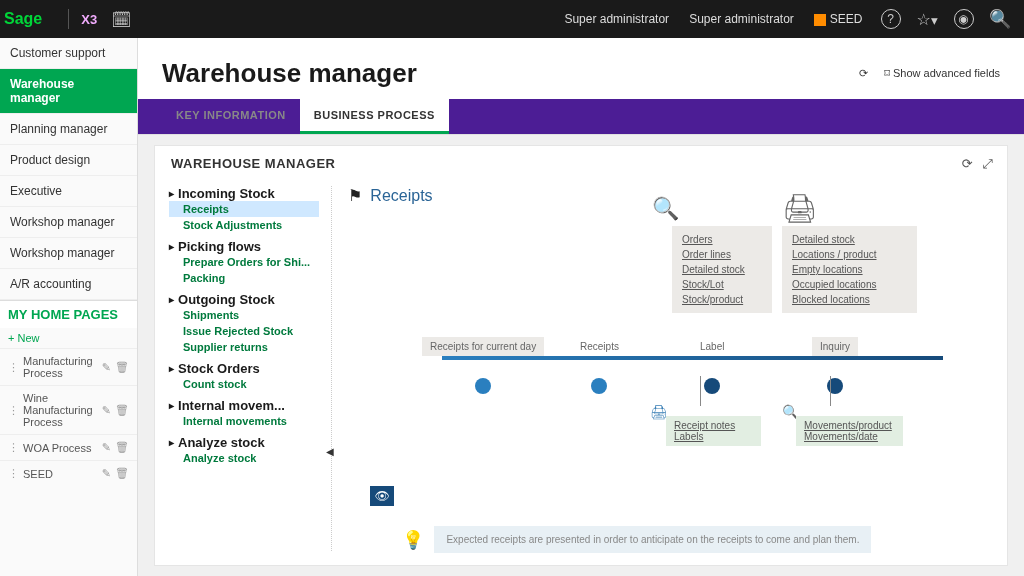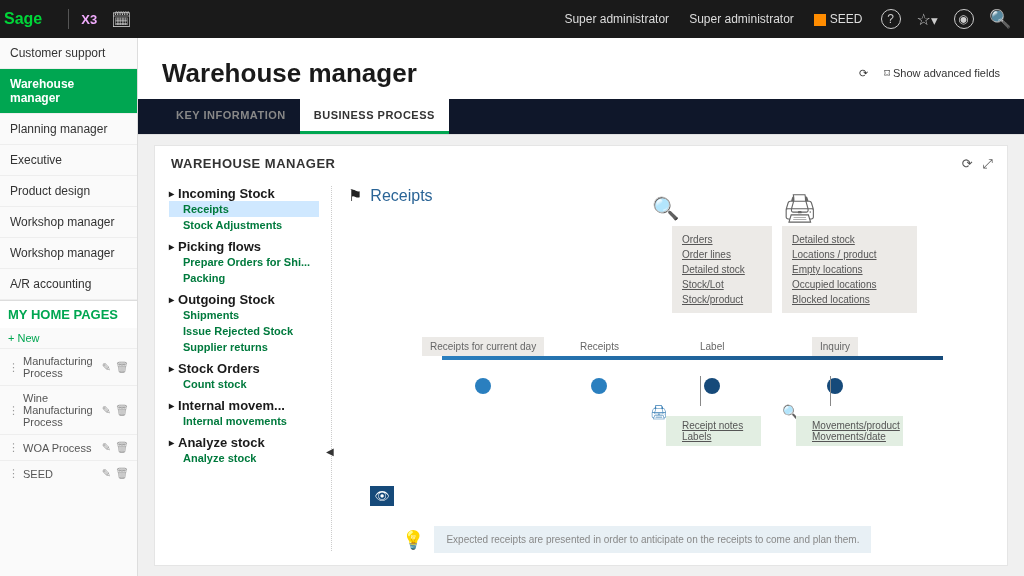--- a/index.html
+++ b/index.html
@@ -24,21 +24,21 @@
 .home-header { background: #fff; padding: 6px 8px; font-size: 13px; font-weight: bold; color: #00a651; border-top: 1px solid #ddd; }
 .home-new { padding: 4px 8px; font-size: 11px; color: #00a651; cursor: pointer; }
 .home-item { display: flex; align-items: center; padding: 6px 8px; font-size: 11px; color: #555; cursor: pointer; border-top: 1px solid #eee; }
 .home-item .dots { color: #999; margin-right: 4px; }
 .home-item .label { flex: 1; }
 .home-item .act { color: #999; margin-left: 4px; font-size: 11px; }
 .main { flex: 1; background: #fff; display: flex; flex-direction: column; overflow: hidden; }
 .page-header { display: flex; align-items: center; padding: 20px 24px 10px; }
 .page-title { font-size: 26px; font-weight: bold; color: #1a1a1a; }
 .header-actions { margin-left: auto; display: flex; align-items: center; gap: 16px; font-size: 11px; color: #333; }
-.tabs { display: flex; padding: 0 24px; border-bottom: 1px solid #e0e0e0; background: #0f172a; }
+.tabs { display: flex; padding: 0 24px; border-bottom: 1px solid #e0e0e0; background: #4c1d95; }
 .tab { padding: 10px 14px; font-size: 11px; font-weight: bold; color: #888; cursor: pointer; letter-spacing: 0.5px; }
 .tab.active { color: #333; border-bottom: 3px solid #00a651; background: #fff; }
 .content { flex: 1; background: #f0f0f0; padding: 10px 16px; overflow: hidden; position: relative; }
 .panel { background: #fff; height: 100%; padding: 14px; display: flex; position: relative; border: 1px solid #e5e5e5; }
 .panel-title { position: absolute; top: 10px; left: 16px; font-size: 13px; font-weight: bold; color: #333; letter-spacing: 0.5px; }
 .panel-actions { position: absolute; top: 10px; right: 14px; display: flex; gap: 10px; color: #555; font-size: 13px; }
 .tree { width: 150px; margin-top: 26px; font-size: 12px; }
 .tree-group { margin-bottom: 6px; }
 .tree-head { font-weight: bold; color: #1a1a1a; cursor: pointer; display: flex; align-items: center; font-size: 13px; }
 .tree-head::before { content: "▸"; font-size: 10px; margin-right: 4px; }
@@ -51,21 +51,21 @@
 .group-box a { color: #555; text-decoration: underline; display: block; line-height: 1.5; cursor: pointer; }
 .mag-icon { position: absolute; font-size: 22px; color: #666; }
 .printer-icon { position: absolute; font-size: 28px; color: #666; }
 .flow-row { position: absolute; top: 150px; left: 60px; right: 30px; height: 40px; }
 .flow-line { position: absolute; top: 20px; left: 50px; right: 20px; height: 4px; background: linear-gradient(90deg,#2a7fbf,#164a7a); }
 .flow-step { position: absolute; top: 0; text-align: center; }
 .flow-label { font-size: 10px; color: #666; padding: 4px 8px; display: inline-block; margin-bottom: 22px; }
 .flow-label.boxed { background: #eceae7; }
 .flow-dot { width: 16px; height: 16px; background: #2a7fbf; border-radius: 50%; margin: 0 auto; }
 .flow-dot.dark { background: #164a7a; }
-.sub-box { position: absolute; background: #e2eee2; padding: 4px 16px; font-size: 10px; color: #555; }
+.sub-box { position: absolute; background: #e2eee2; padding: 4px 8px; font-size: 10px; color: #555; }
 .sub-box a { text-decoration: underline; display: block; cursor: pointer; }
 .sub-icon { position: absolute; font-size: 14px; color: #3a7fb5; }
 .vline { position: absolute; width: 1px; background: #888; }
 .eye-box { position: absolute; width: 24px; height: 20px; background: #164a7a; color: #fff; display: flex; align-items: center; justify-content: center; font-size: 12px; }
 .tip-row { position: absolute; display: flex; align-items: center; gap: 10px; font-size: 10px; color: #888; }
 .bulb { font-size: 18px; color: #333; }
 .tip-box { background: #e8f0f5; padding: 8px 12px; }
 .mid-collapse { position: absolute; left: -6px; top: 260px; font-size: 10px; color: #333; cursor: pointer; z-index: 5; }
 </style>
 </head>
@@ -85,22 +85,22 @@
   <span class="top-icon circle">◉</span>
   <span class="top-icon" style="font-size:18px;">🔍</span>
 </div>
 
 <div class="layout">
   <div class="sidebar">
     <div id="side-items">
         <div class="side-item">Customer support</div>
         <div class="side-item active">Warehouse manager</div>
         <div class="side-item">Planning manager</div>
+        <div class="side-item">Product design</div>
         <div class="side-item">Executive</div>
-        <div class="side-item">Product design</div>
         <div class="side-item">Workshop manager</div>
         <div class="side-item">Workshop manager</div>
         <div class="side-item">A/R accounting</div>
       </div>
     <div class="home-header">MY HOME PAGES</div>
     <div class="home-new">+ <span>New</span></div>
     <div id="home-items">
         <div class="home-item">
           <span class="dots">⋮</span>
           <span class="label">Manufacturing Process</span>

